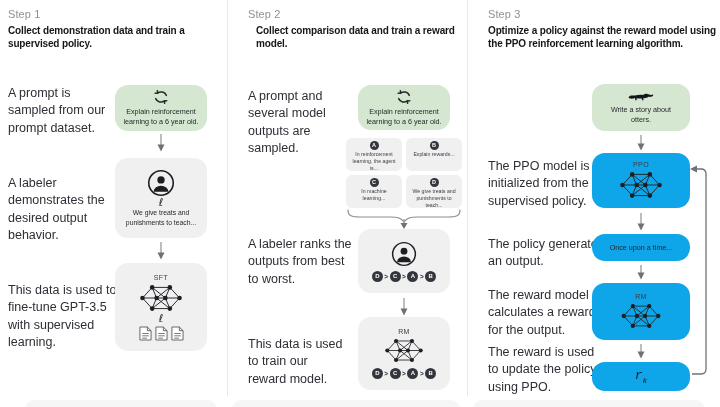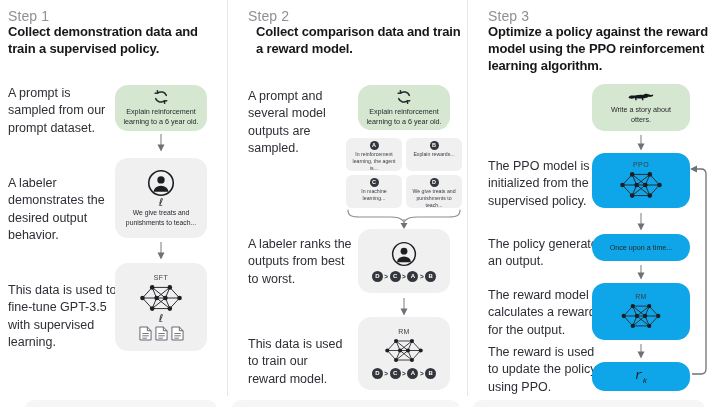--- a/index.html
+++ b/index.html
@@ -2,22 +2,22 @@
 <html><head>
 <meta charset="utf-8">
 <style>
   html,body{margin:0;padding:0;background:#ffffff;}
   #stage{
     position:relative;width:720px;height:407px;overflow:hidden;
     background:#ffffff;font-family:"Liberation Sans",sans-serif;
     color:#2c2f35;
   }
   .divider{position:absolute;top:0;height:396px;width:1px;background:#e8e8ea;}
-  .step-label{position:absolute;font-size:14px;color:#8e9095;letter-spacing:.1px;}
-  .heading{position:absolute;font-size:13px;font-weight:700;color:#16171a;line-height:1.3;letter-spacing:-.15px;}
+  .step-label{position:absolute;font-size:11px;color:#8e9095;letter-spacing:.1px;}
+  .heading{position:absolute;font-size:10px;font-weight:700;color:#16171a;line-height:1.3;letter-spacing:-.15px;}
   .caption{position:absolute;font-size:12.5px;line-height:1.38;color:#2c2f35;}
   .box{position:absolute;border-radius:13px;display:flex;flex-direction:column;align-items:center;justify-content:center;text-align:center;box-sizing:border-box;}
   .green{background:#d5e7d0;}
   .gray{background:#f0f0f1;}
   .gray3{background:#0ea5e9;}
   .boxtext{font-size:7.2px;line-height:1.35;color:#26282c;}
   .tinytext{font-size:6.8px;line-height:1.35;color:#26282c;}
   .modlabel{font-size:7px;letter-spacing:.4px;color:#3a3d42;margin-bottom:2px;}
   .penglyph{font-size:11px;line-height:1;color:#1c1e21;font-style:italic;font-family:"DejaVu Sans",sans-serif;}
   .arrow{position:absolute;}

